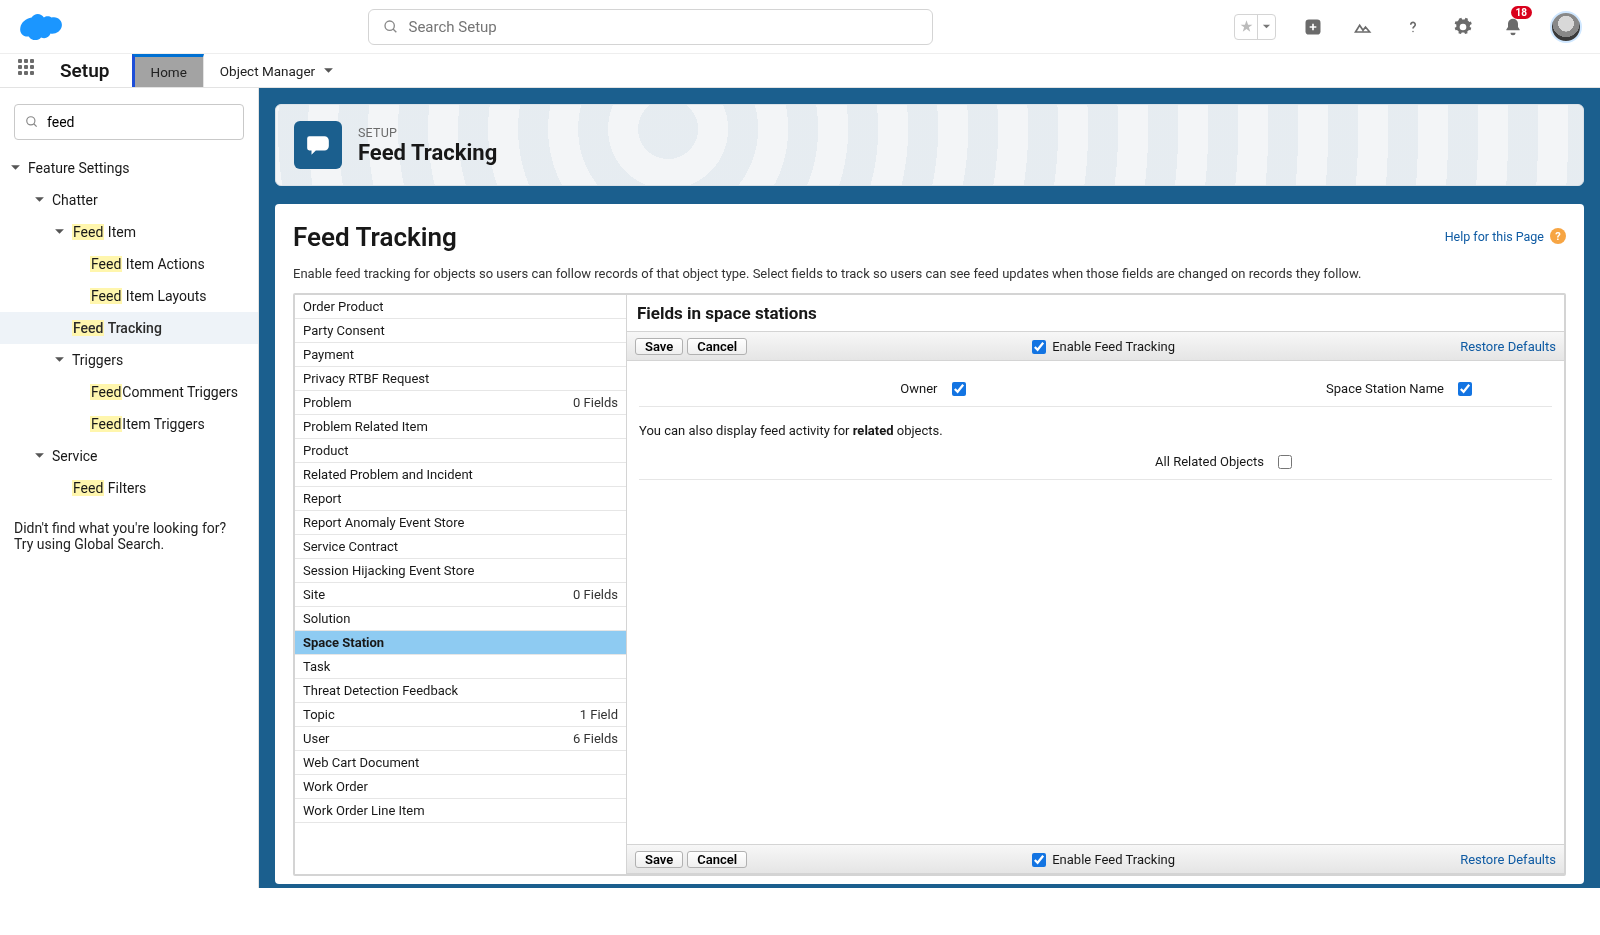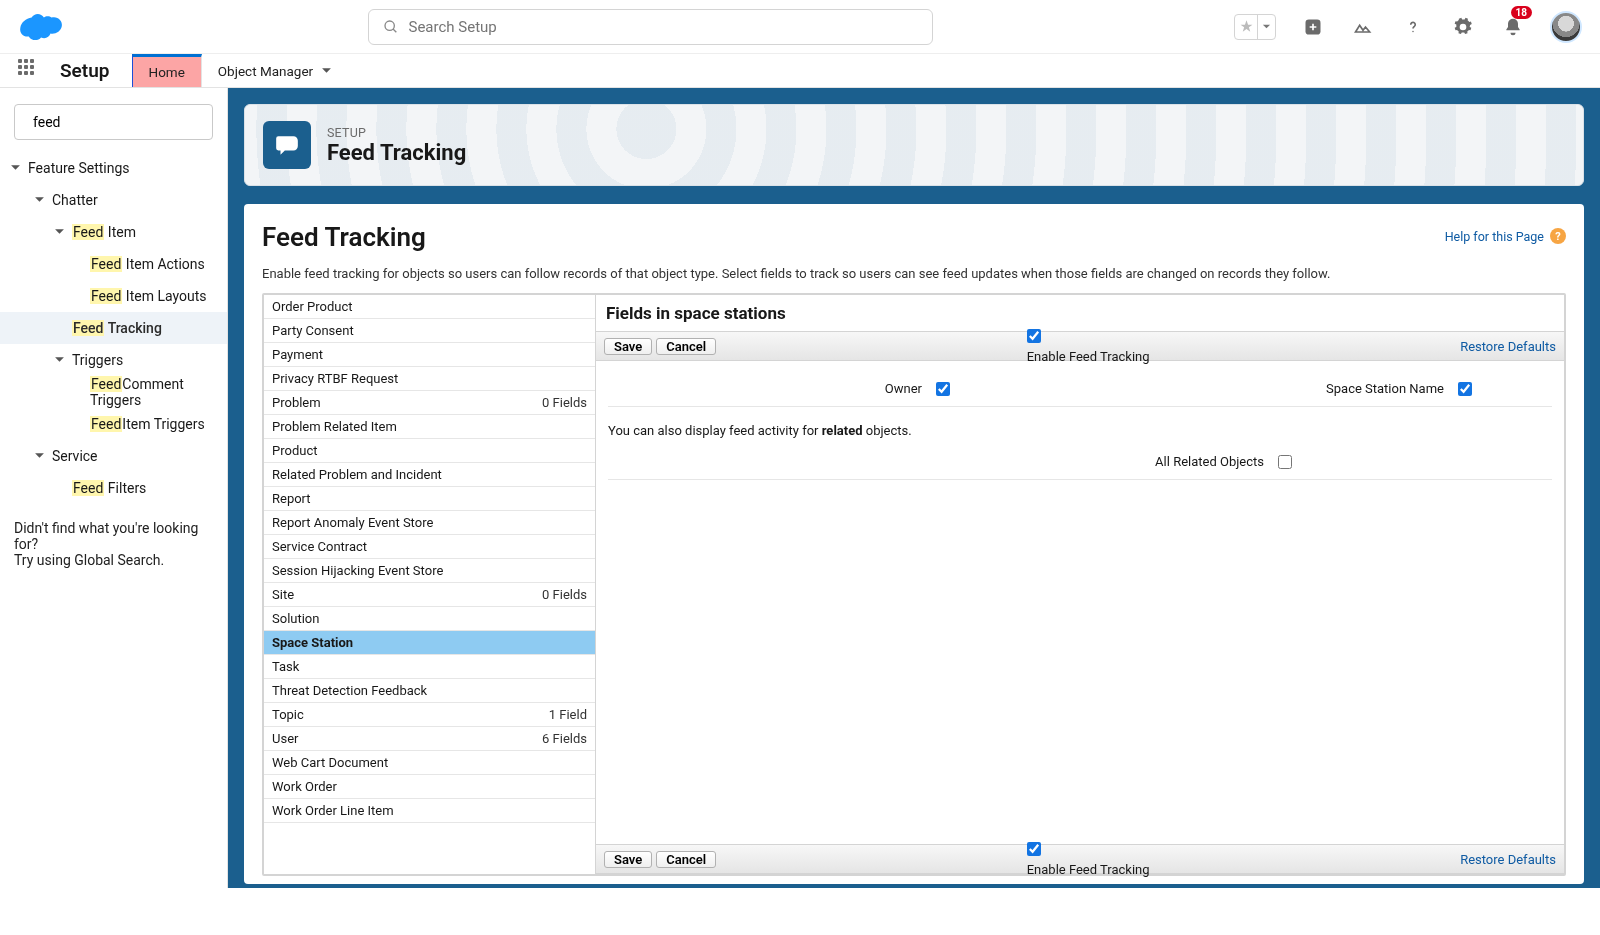--- a/index.html
+++ b/index.html
@@ -19,26 +19,26 @@
 .star-box { display:flex; align-items:center; border:1px solid #d4d4d4; border-radius:4px; height:26px; }
 .star-box .iconbtn { width:22px; }
 .star-box .drop { border-left:1px solid #d4d4d4; width:18px; height:100%; display:flex; align-items:center; justify-content:center; }
 
 
 .secnav { height:34px; border-bottom:1px solid #e3e3e3; display:flex; align-items:center; padding-left:18px; position:relative; }
 .secnav .app-icon { width:24px; height:24px; display:grid; grid-template-columns:repeat(3,4px); grid-template-rows:repeat(3,4px); gap:2px; margin-right:18px; }
 .secnav .app-icon span { background:#6b6b6b; border-radius:1px; }
 .secnav .title { font-size:19px; font-weight:600; margin-right:22px; }
 .secnav .tab { padding:0 16px; height:100%; display:flex; align-items:center; font-size:13.5px; color:#222; cursor:pointer; }
-.secnav .tab.active { border-top:3px solid #0070d2; background:#fca5a5; border-left:1px solid #1d4ed8; border-right:1px solid #e3e3e3; }
+.secnav .tab.active { border-top:3px solid #0070d2; background:#a3a3a3; border-left:3px solid #1d4ed8; border-right:1px solid #e3e3e3; }
 .secnav .tab .chev { margin-left:8px; }
 
 
 .body { display:flex; }
-.sidebar { width:228px; border-right:1px solid #e3e3e3; padding:10px 0 16px 0; }
+.sidebar { width:259px; border-right:1px solid #e3e3e3; padding:10px 0 16px 0; }
 .sidebar .search { margin:6px 14px 12px 14px; }
 .sidebar .search .box { height:36px; border:1px solid #c9c9c9; border-radius:4px; display:flex; align-items:center; padding:0 10px; }
 .sidebar .search input { border:none; outline:none; flex:1; font-size:14px; margin-left:8px; }
 .tree { font-size:14px; }
 .tree .row { display:flex; align-items:center; height:32px; cursor:pointer; padding-right:8px; }
 .tree .row.selected { background:#eef3f8; border-left:3px solid #0070d2; margin-left:-3px; color:#2b2b2b; font-weight:500; }
 .tree .l0 { padding-left:10px; } .tree .l1 { padding-left:34px; } .tree .l2 { padding-left:54px; } .tree .l3 { padding-left:90px; }
 .tree .chev { width:16px; color:#555; margin-right:2px; }
 mark { background:#fff6ad; color:inherit; padding:0 1px; }
 .sidebar-foot { padding:16px 14px; font-size:14px; color:#222; }
@@ -63,21 +63,21 @@
 .objcol::-webkit-scrollbar-thumb { background:#c1c1c1; border-radius:6px; }
 .objrow { height:24px; border-bottom:1px solid #e6e6e6; display:flex; align-items:center; padding:0 8px; font-size:13px; cursor:pointer; justify-content:space-between; }
 .objrow.selected { background:#8ecbf2; font-weight:700; }
 .objrow .meta { color:#333; }
 
 .fieldcol { flex:1; display:flex; flex-direction:column; }
 .fieldcol h2 { font-size:17px; font-weight:700; padding:8px 10px 8px 10px; }
 .btnbar { background:linear-gradient(#f7f7f7,#e5e5e5); border-top:1px solid #d4d4d4; border-bottom:1px solid #d4d4d4; height:30px; display:flex; align-items:center; padding:0 8px; gap:4px; }
 .btn { background:linear-gradient(#fff,#efefef); border:1px solid #b1b1b1; border-radius:3px; font-size:13px; padding:0 9px; cursor:pointer; font-weight:600; }
 .spacer { flex:1; }
-.check-lbl { display:flex; align-items:flex-start; gap:6px; font-size:13px;flex-direction:column; }
+.check-lbl { display:flex; align-items:flex-end; gap:6px; font-size:13px; }
 .link { color:#0f5ba3; font-size:13px; cursor:pointer; }
 .fieldbody { padding:10px 12px; font-size:13px; flex:1; }
 .fieldrow { border-bottom:1px solid #e6e6e6; padding:10px 0; display:flex; }
 .fieldrow .half { flex:1; display:flex; align-items:center; justify-content:flex-end; gap:14px; padding-right:180px; }
 .fieldrow.single .half { padding-right:260px; }
 input[type=checkbox] { width:14px; height:14px; accent-color:#1374e2; cursor:pointer; }
 
 </style>
 </head>
 <body>

